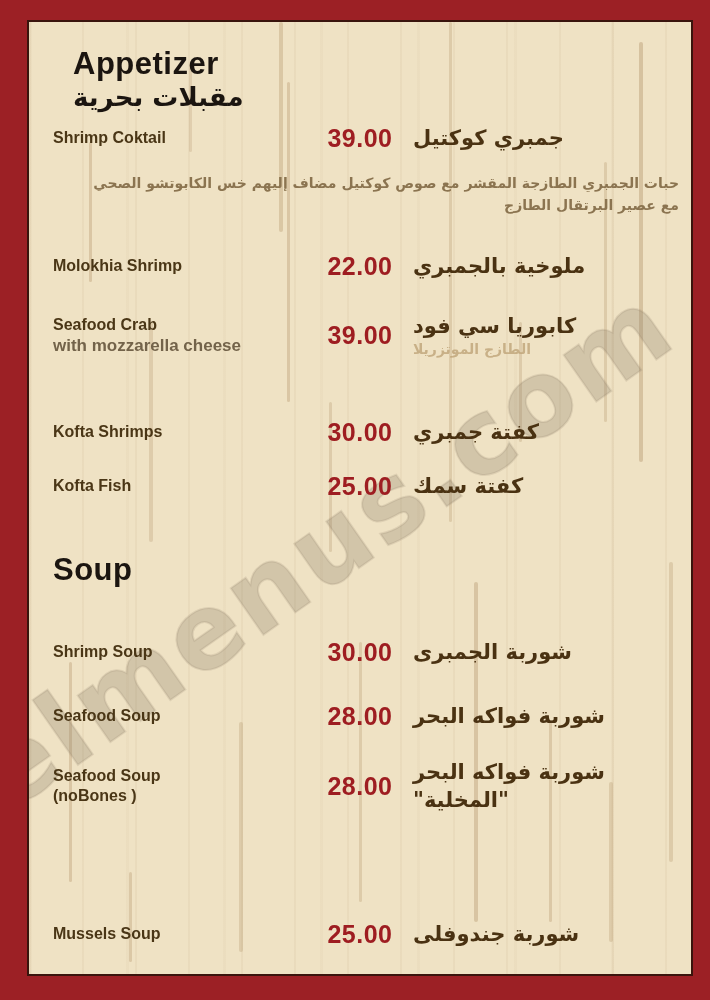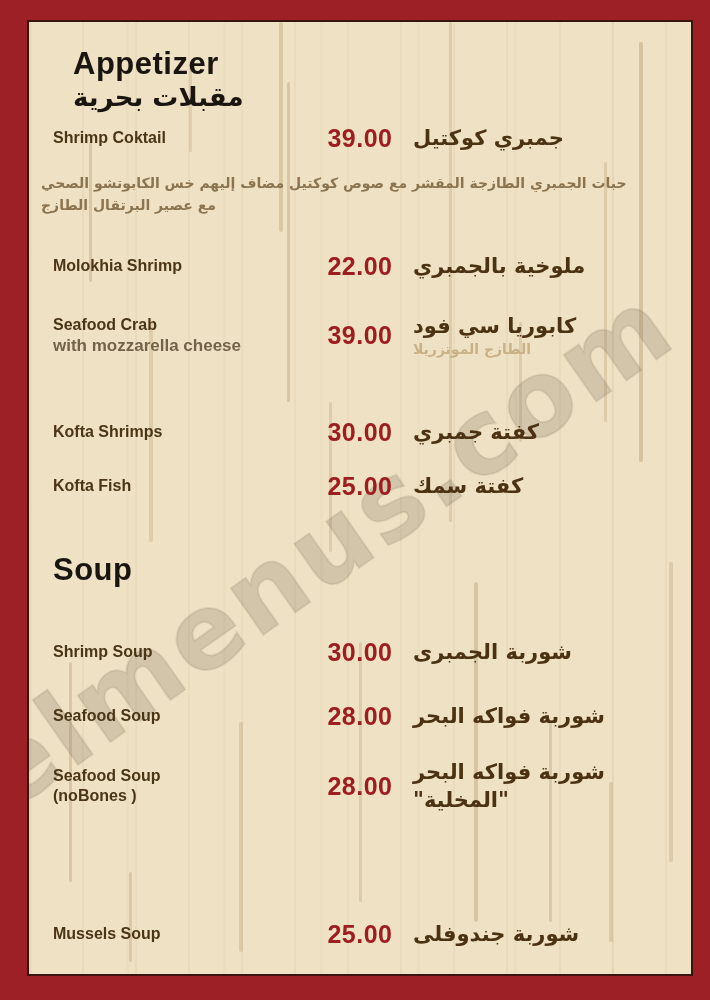--- a/index.html
+++ b/index.html
@@ -87,21 +87,21 @@
     font-family:"DejaVu Sans",sans-serif;
     font-size:21px;font-weight:bold;color:#4a3212;line-height:1.35;
   }
   .sub-ar{
     font-family:"DejaVu Sans",sans-serif;
     font-size:14px;font-weight:bold;color:#bfa478;opacity:0.8;line-height:1.3;
   }
   
   .desc{
     position:absolute;left:0;right:0;
-    text-align:left;
+    text-align:right;
     font-family:"DejaVu Sans",sans-serif;
     font-size:14px;font-weight:bold;color:#8b7450;
     line-height:22px;
     padding:0 12px;
   }
 </style>
 </head>
 <body>
 
 <div class="page">

